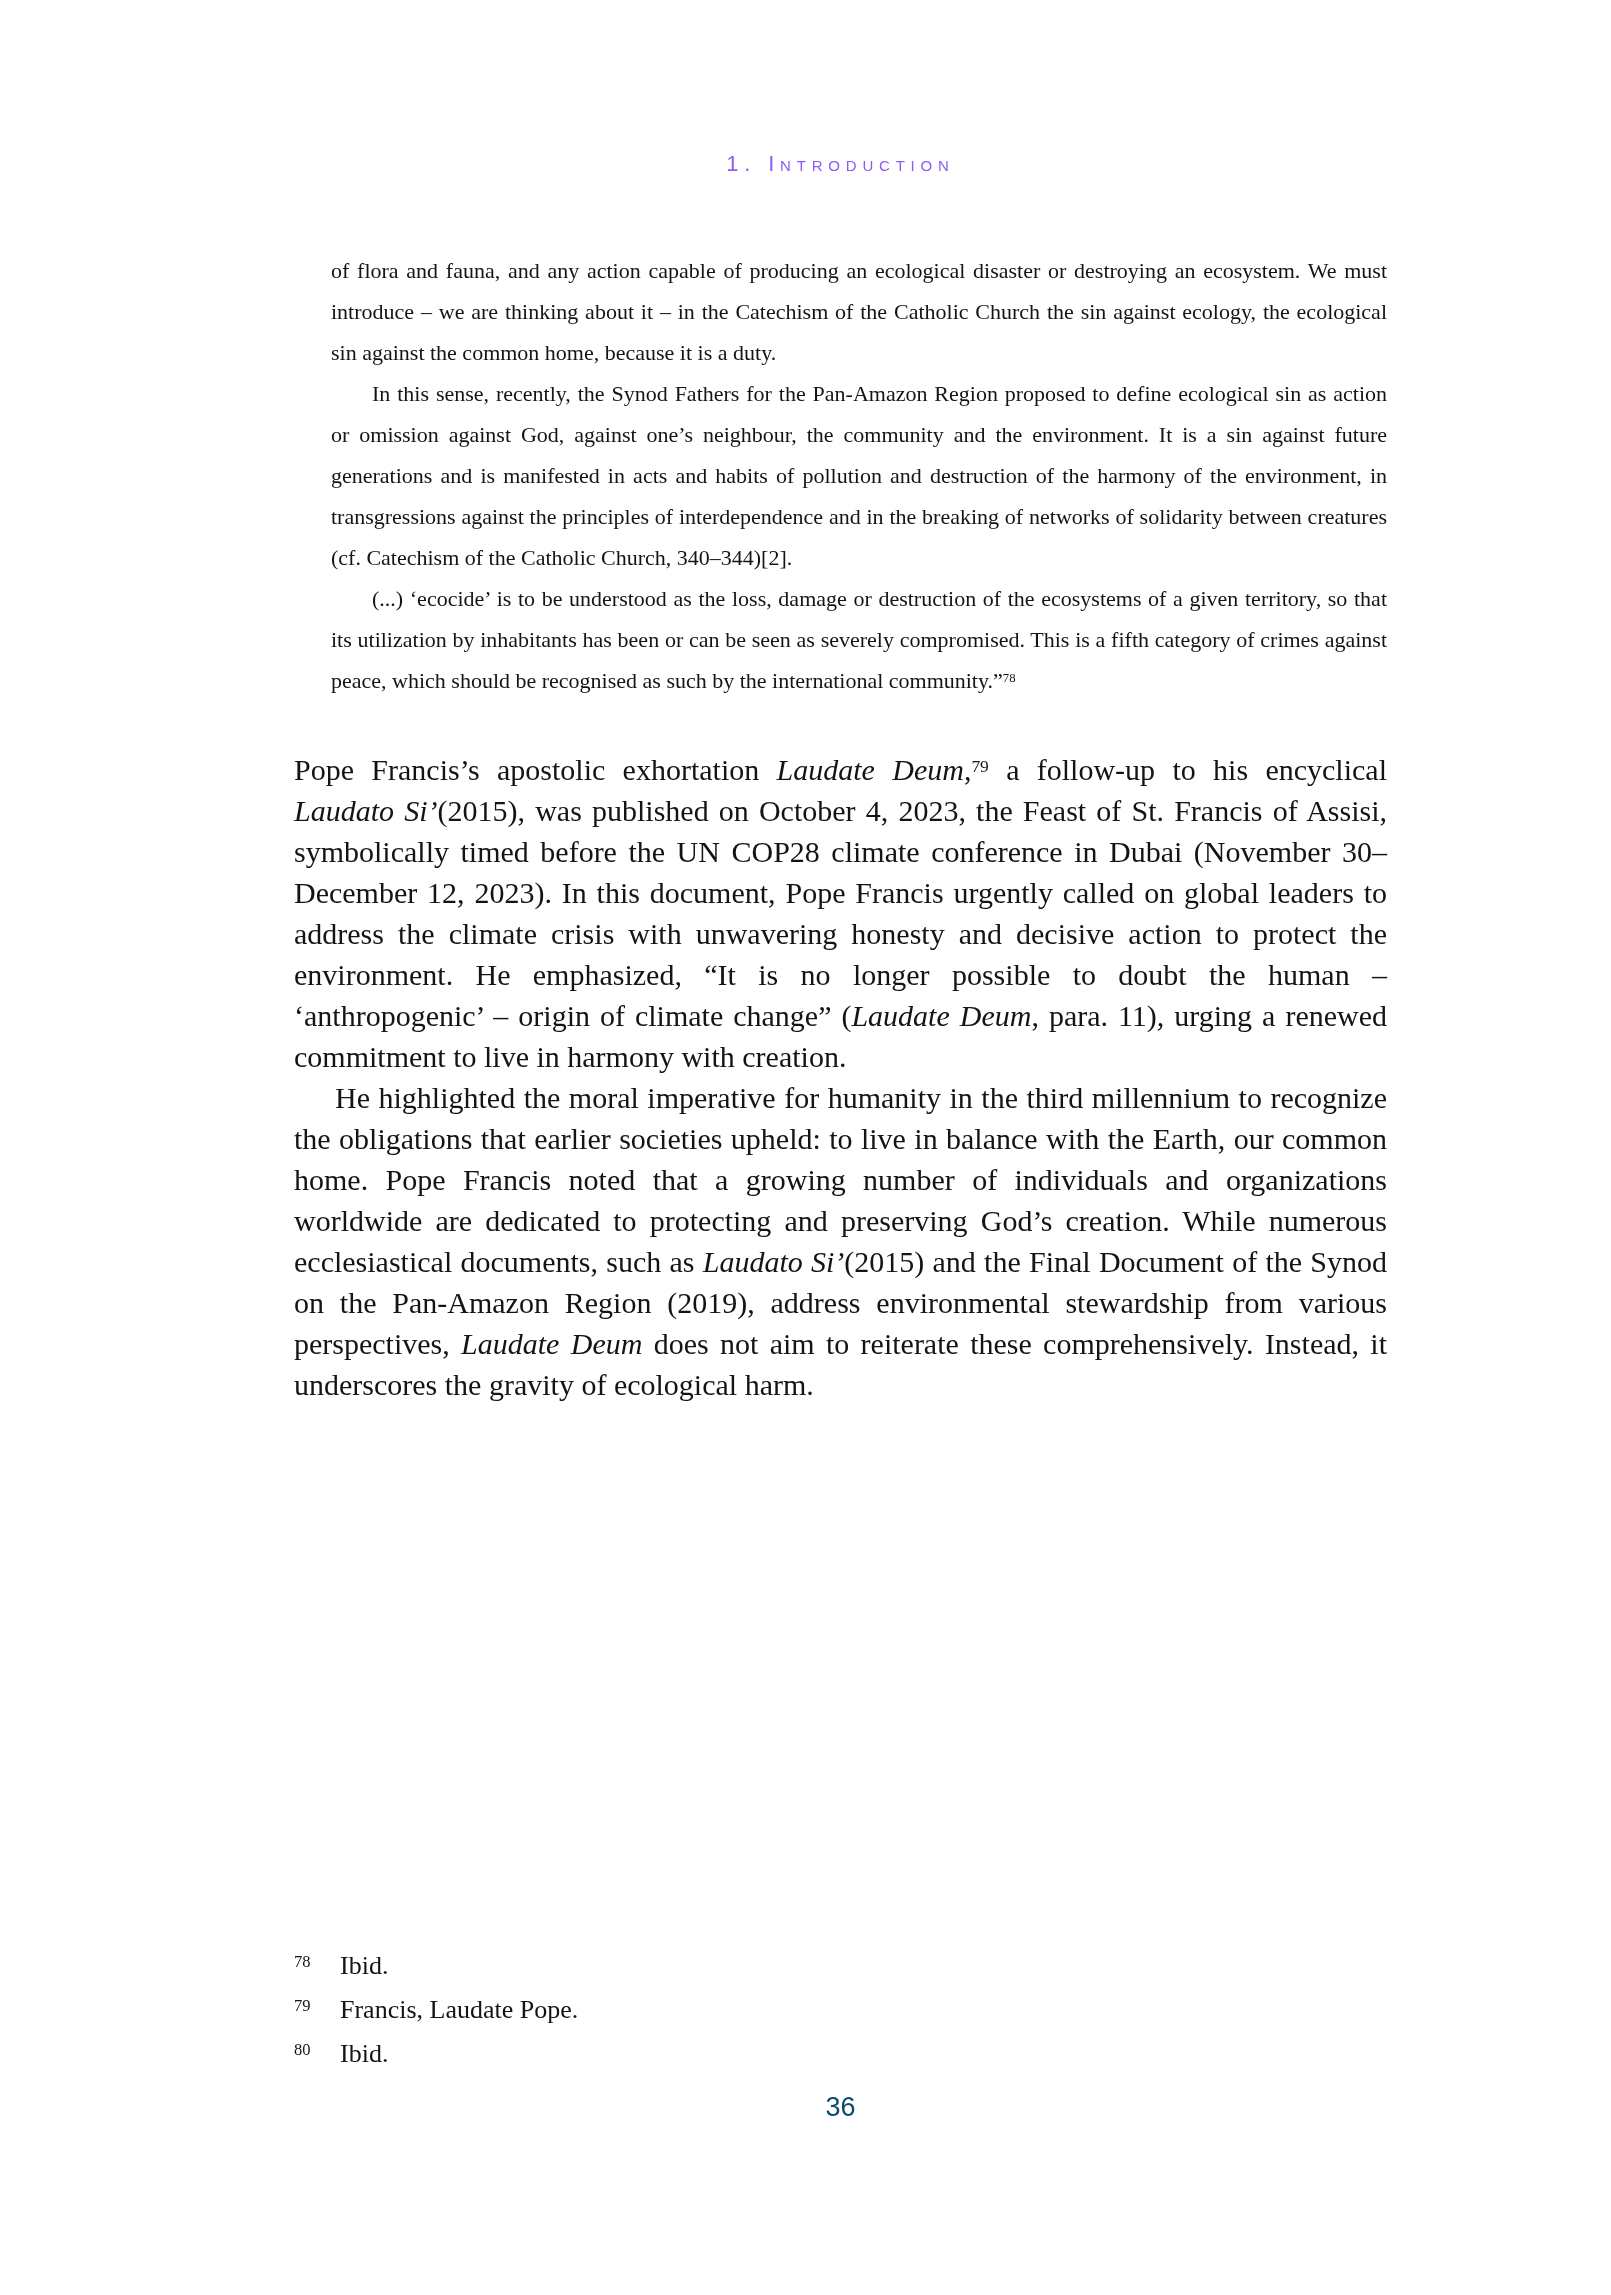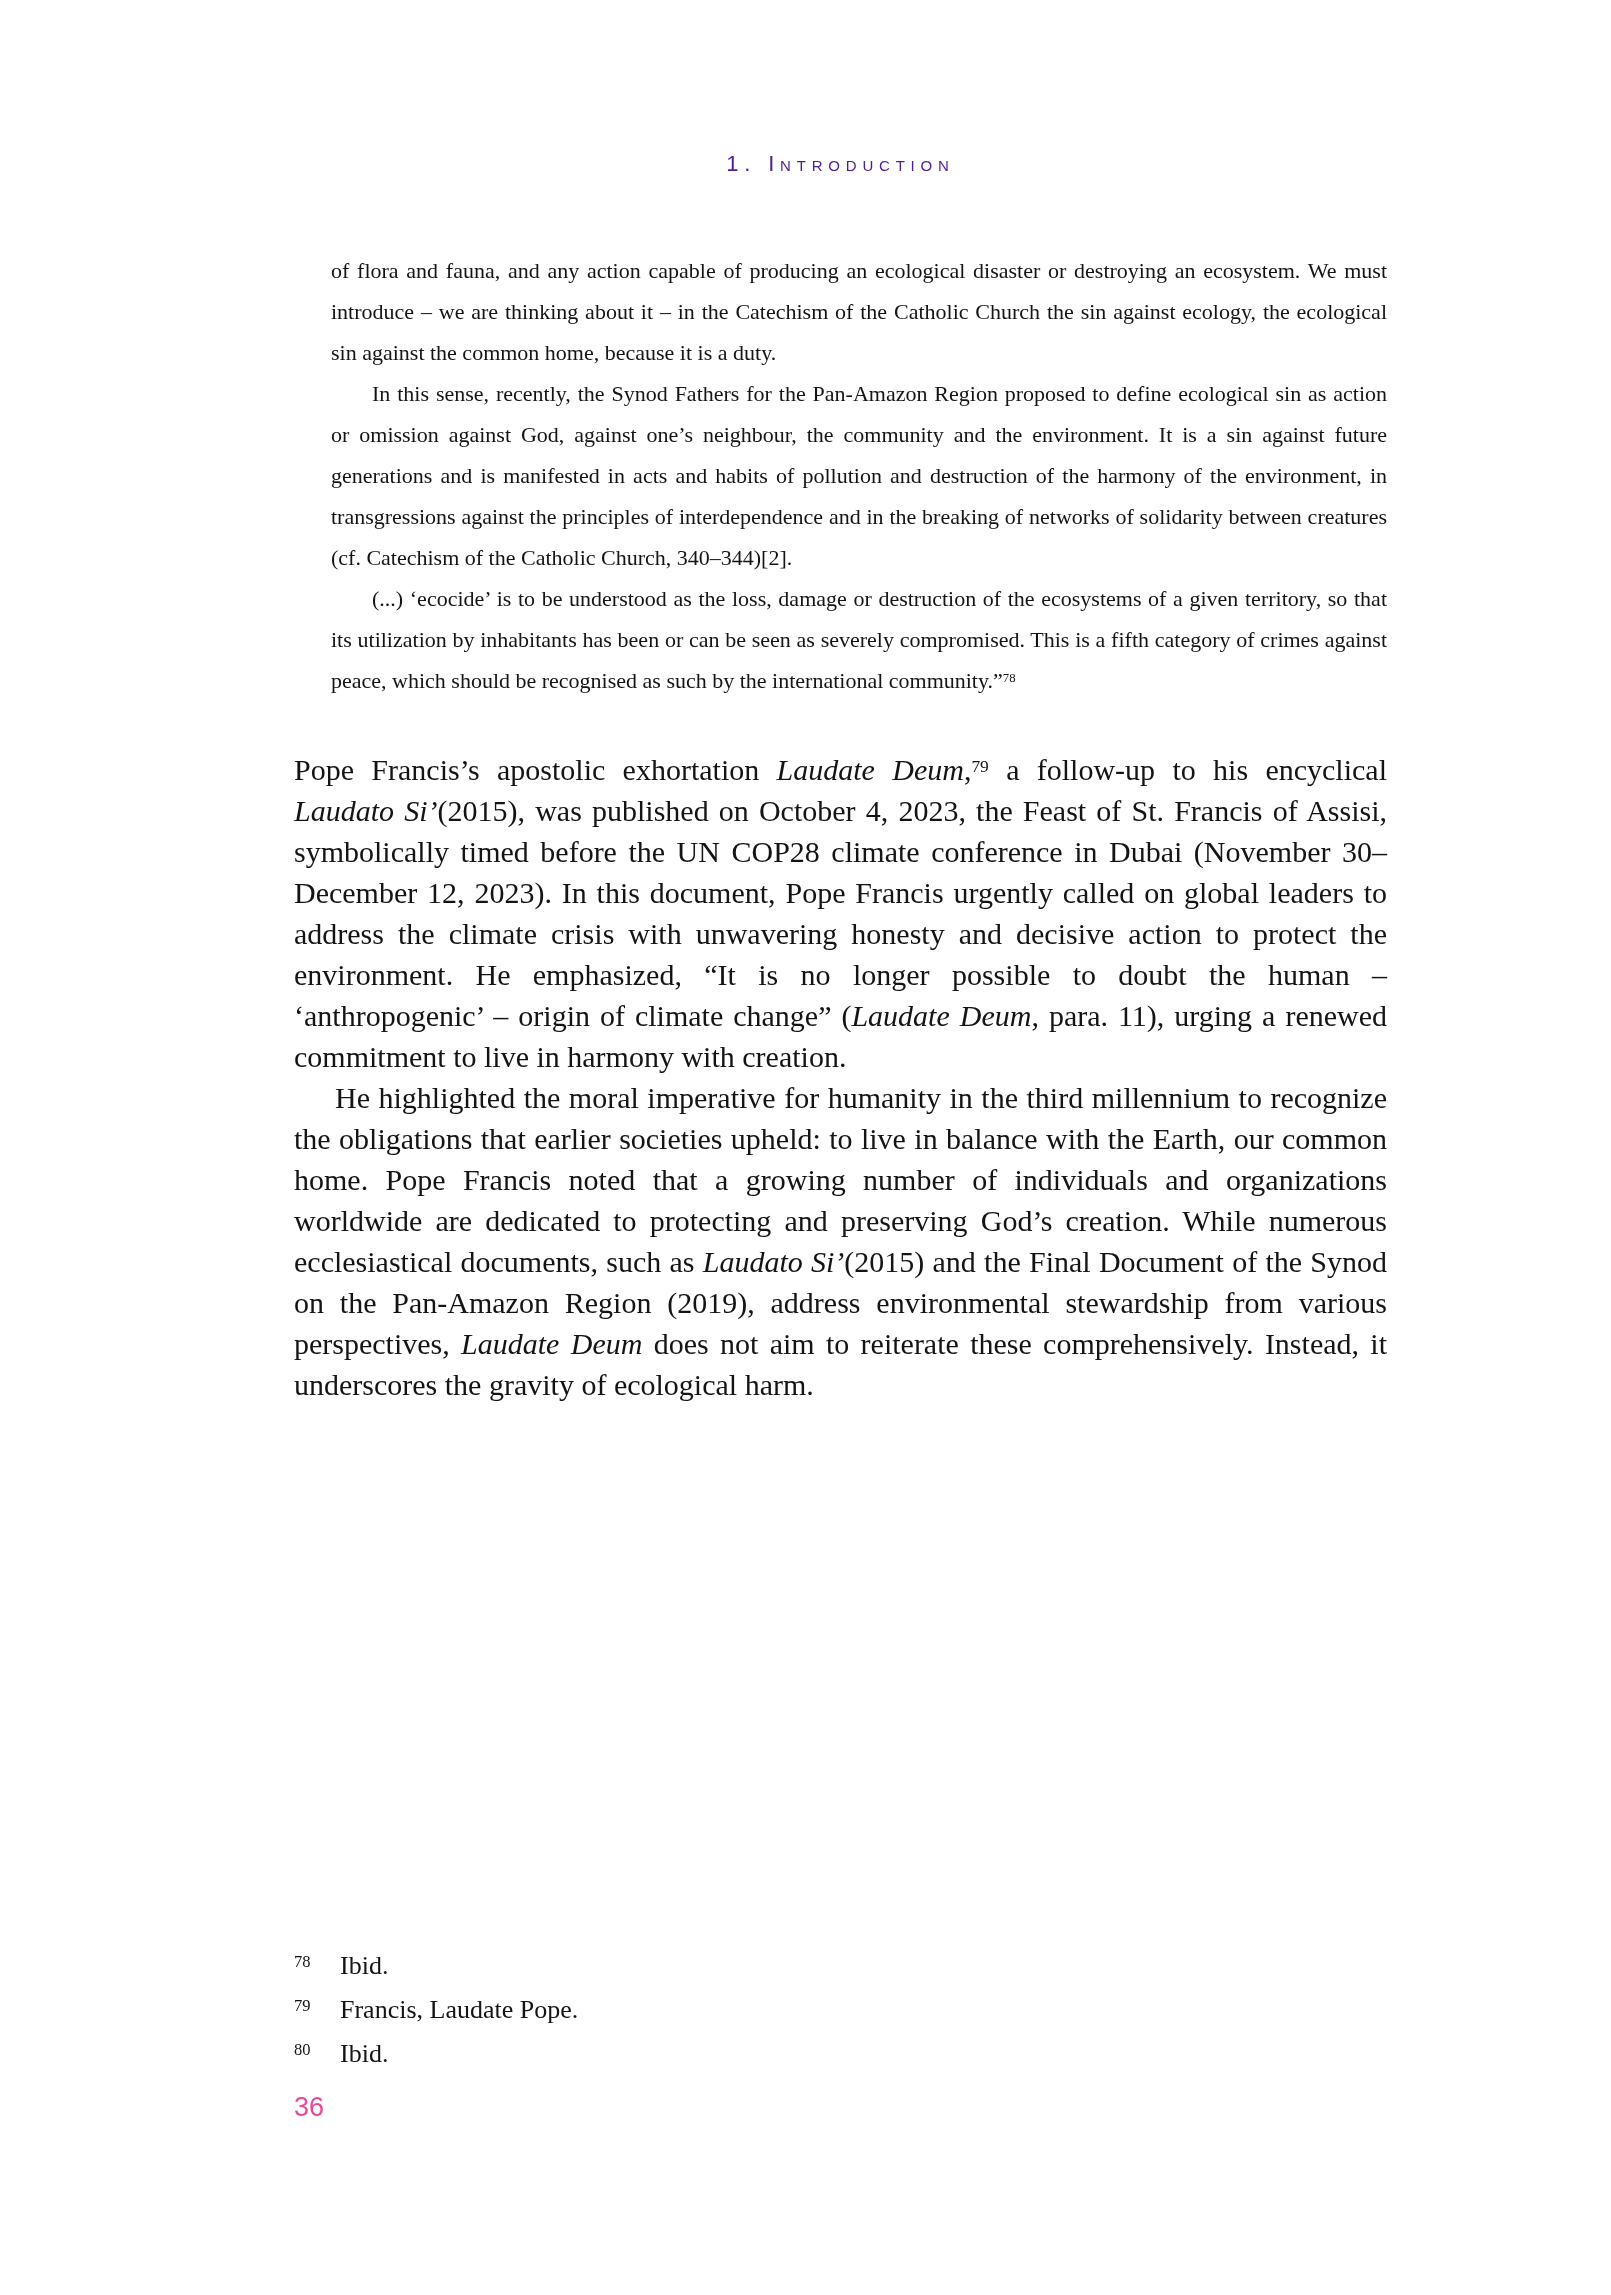--- a/index.html
+++ b/index.html
@@ -21,21 +21,21 @@
     left: 294px;
     top: 151px;
     width: 1093px;
   }
   .chapter-heading {
     font-family: "Liberation Sans", sans-serif;
     font-variant: small-caps;
     font-size: 22px;
     letter-spacing: 5.8px;
     text-align: center;
-    color: #4c1d95;
+    color: #8b5cf6;
     white-space: nowrap;
   }
   .quote-block {
     margin: 73px 0 48px 37px;
     font-size: 22px;
     line-height: 41px;
   }
   .quote-block p,
   .body-text p {
     margin: 0;
@@ -74,23 +74,24 @@
     width: 46px;
     font-size: 16.5px;
     position: relative;
     top: -6.6px;
   }
   .page-number {
     position: absolute;
     left: 294px;
     top: 2092px;
     width: 1093px;
+    text-align: center;
     font-family: "Liberation Sans", sans-serif;
     font-size: 27px;
-    color: #ec4899;
+    color: #0c4a6e;
   }
 </style>
 </head>
 <body>
 
 <div class="page">
 
   <div class="content">
 
     <div class="chapter-heading">1. Introduction</div>

